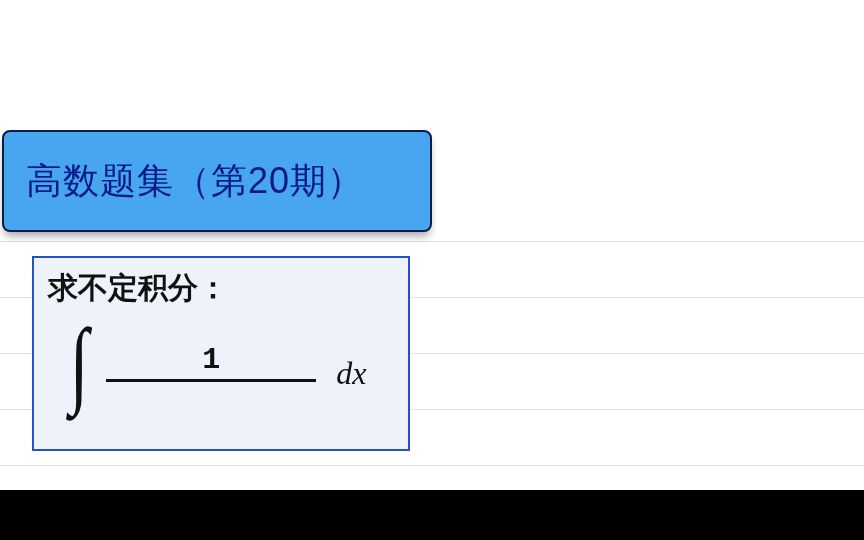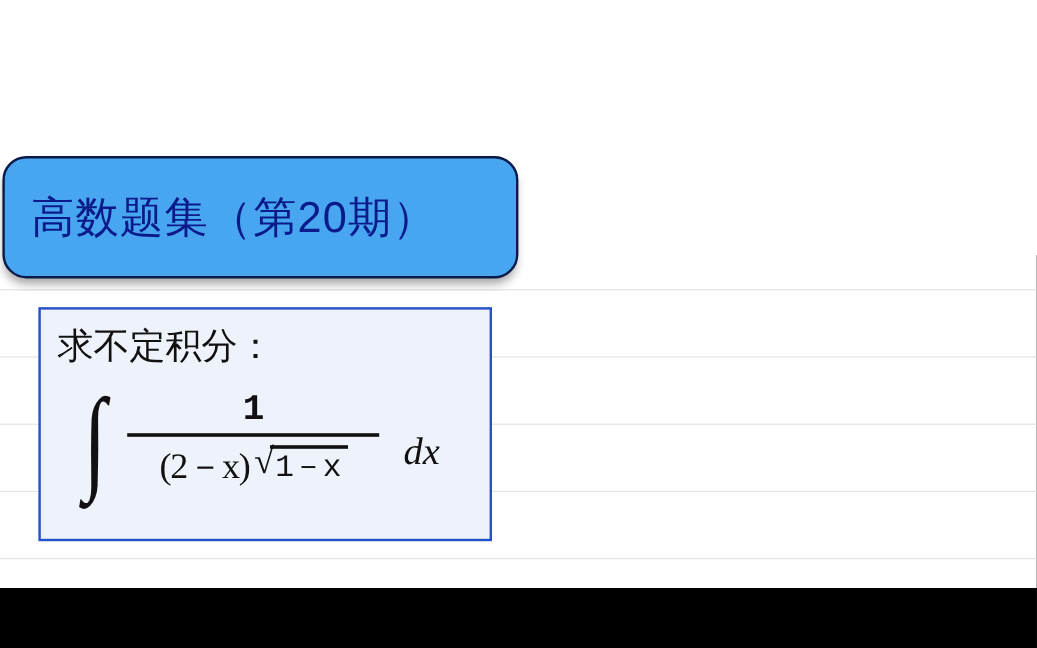--- a/index.html
+++ b/index.html
@@ -22,21 +22,21 @@
     background: #e1e3e6;
   }
   .title-box {
     position: absolute;
     left: 2px;
     top: 130px;
     width: 430px;
     height: 102px;
     background: #47a6ef;
     border: 2px solid #0a1a4a;
-    border-radius: 20px;
+    border-radius: 8px;
     box-shadow: 0 6px 8px -2px rgba(0,0,0,0.35);
     display: flex;
     align-items: center;
     padding-left: 22px;
   }
   .title-text {
     color: #0a1a8a;
     font-size: 36px;
     font-weight: 400;
     letter-spacing: 1px;
@@ -49,20 +49,21 @@
     height: 195px;
     background: #eef2fa;
     border: 2px solid #2450c8;
     padding: 10px 14px 8px 14px;
   }
   .prompt {
     font-family: "Kaiti SC", "KaiTi", "STKaiti", cursive;
     font-size: 30px;
     color: #111;
     margin-bottom: 18px;
+    font-weight: bold;
   }
   .formula {
     display: flex;
     align-items: center;
     font-family: "Kaiti SC", "KaiTi", "STKaiti", cursive;
     color: #111;
     margin-left: 18px;
     margin-top: 6px;
   }
   .int-sign {
@@ -152,27 +153,20 @@
 
   <div class="problem-box">
     <div class="prompt">求不定积分：</div>
 
     <div class="formula">
       <span class="int-sign">∫</span>
 
       <span class="frac">
         <span class="num">1</span>
         <span class="bar"></span>
-        <span class="den">
-          <span class="paren">(2－x)</span>
-          <span class="sqrt">
-            <span class="radical">√</span>
-            <span class="radicand">1－x</span>
-          </span>
-        </span>
       </span>
 
       <span class="dx">dx</span>
     </div>
   </div>
 
 </div>
 
 <div class="black-bar"></div>
 

